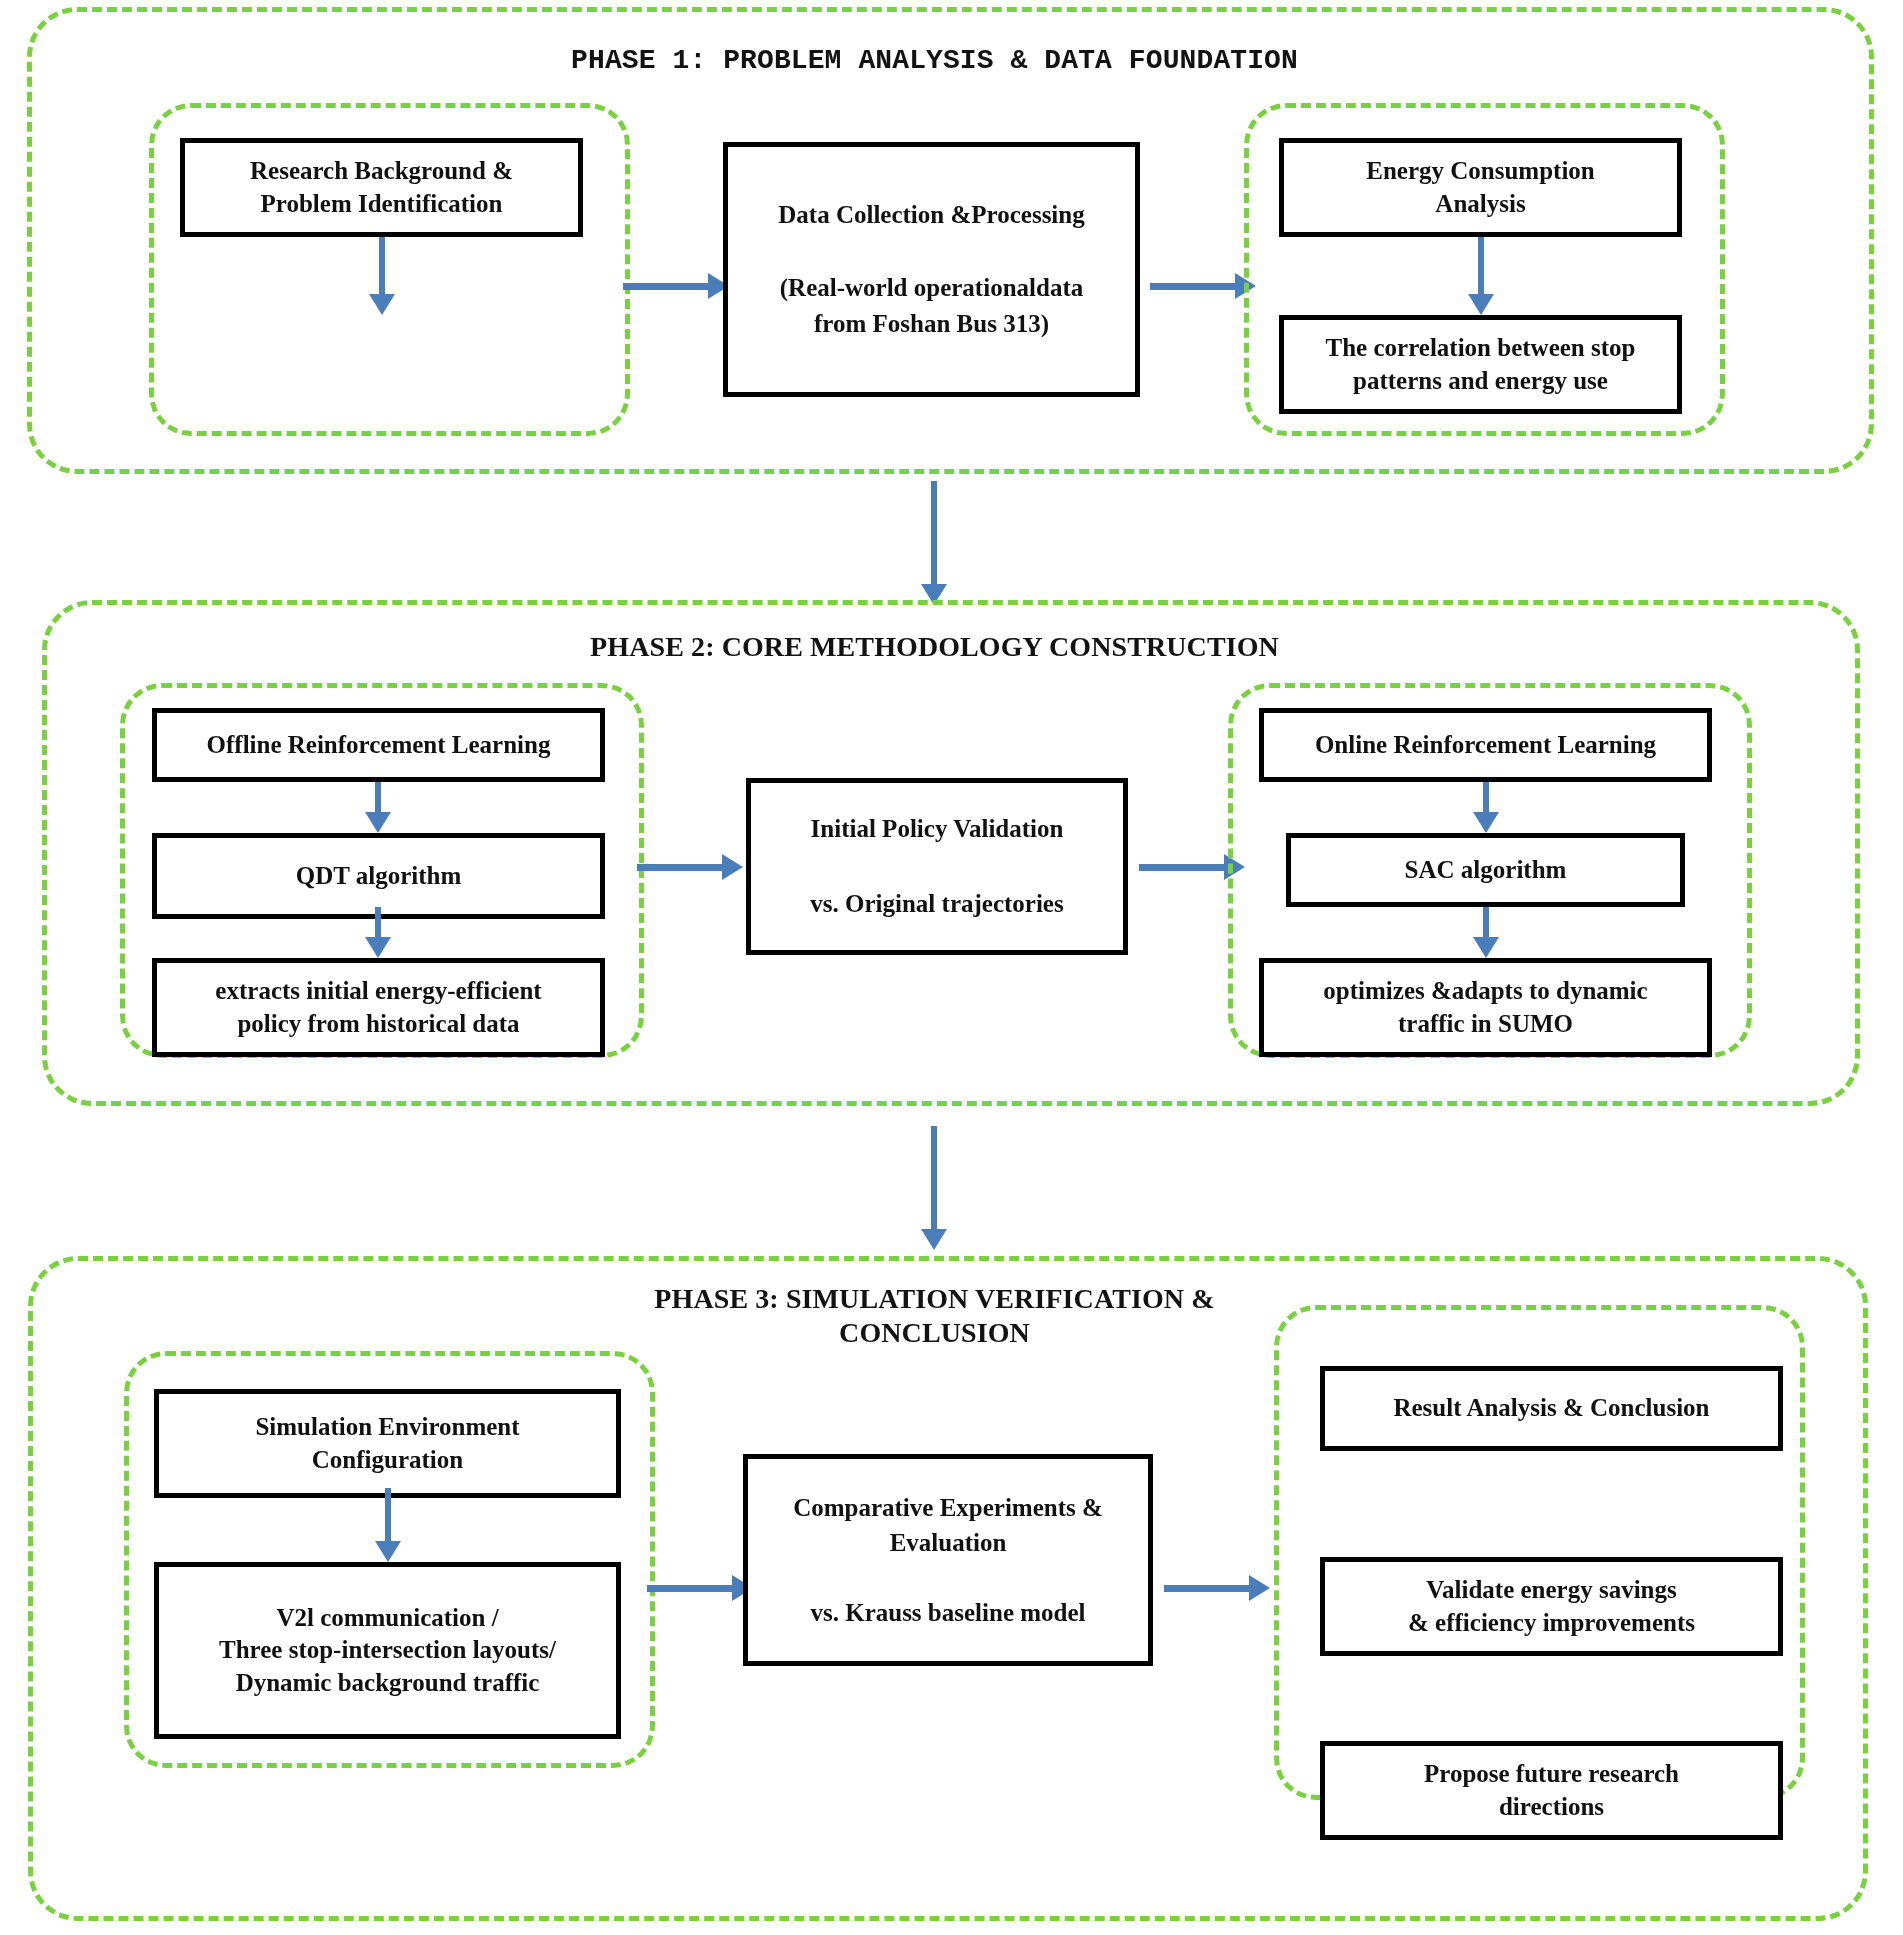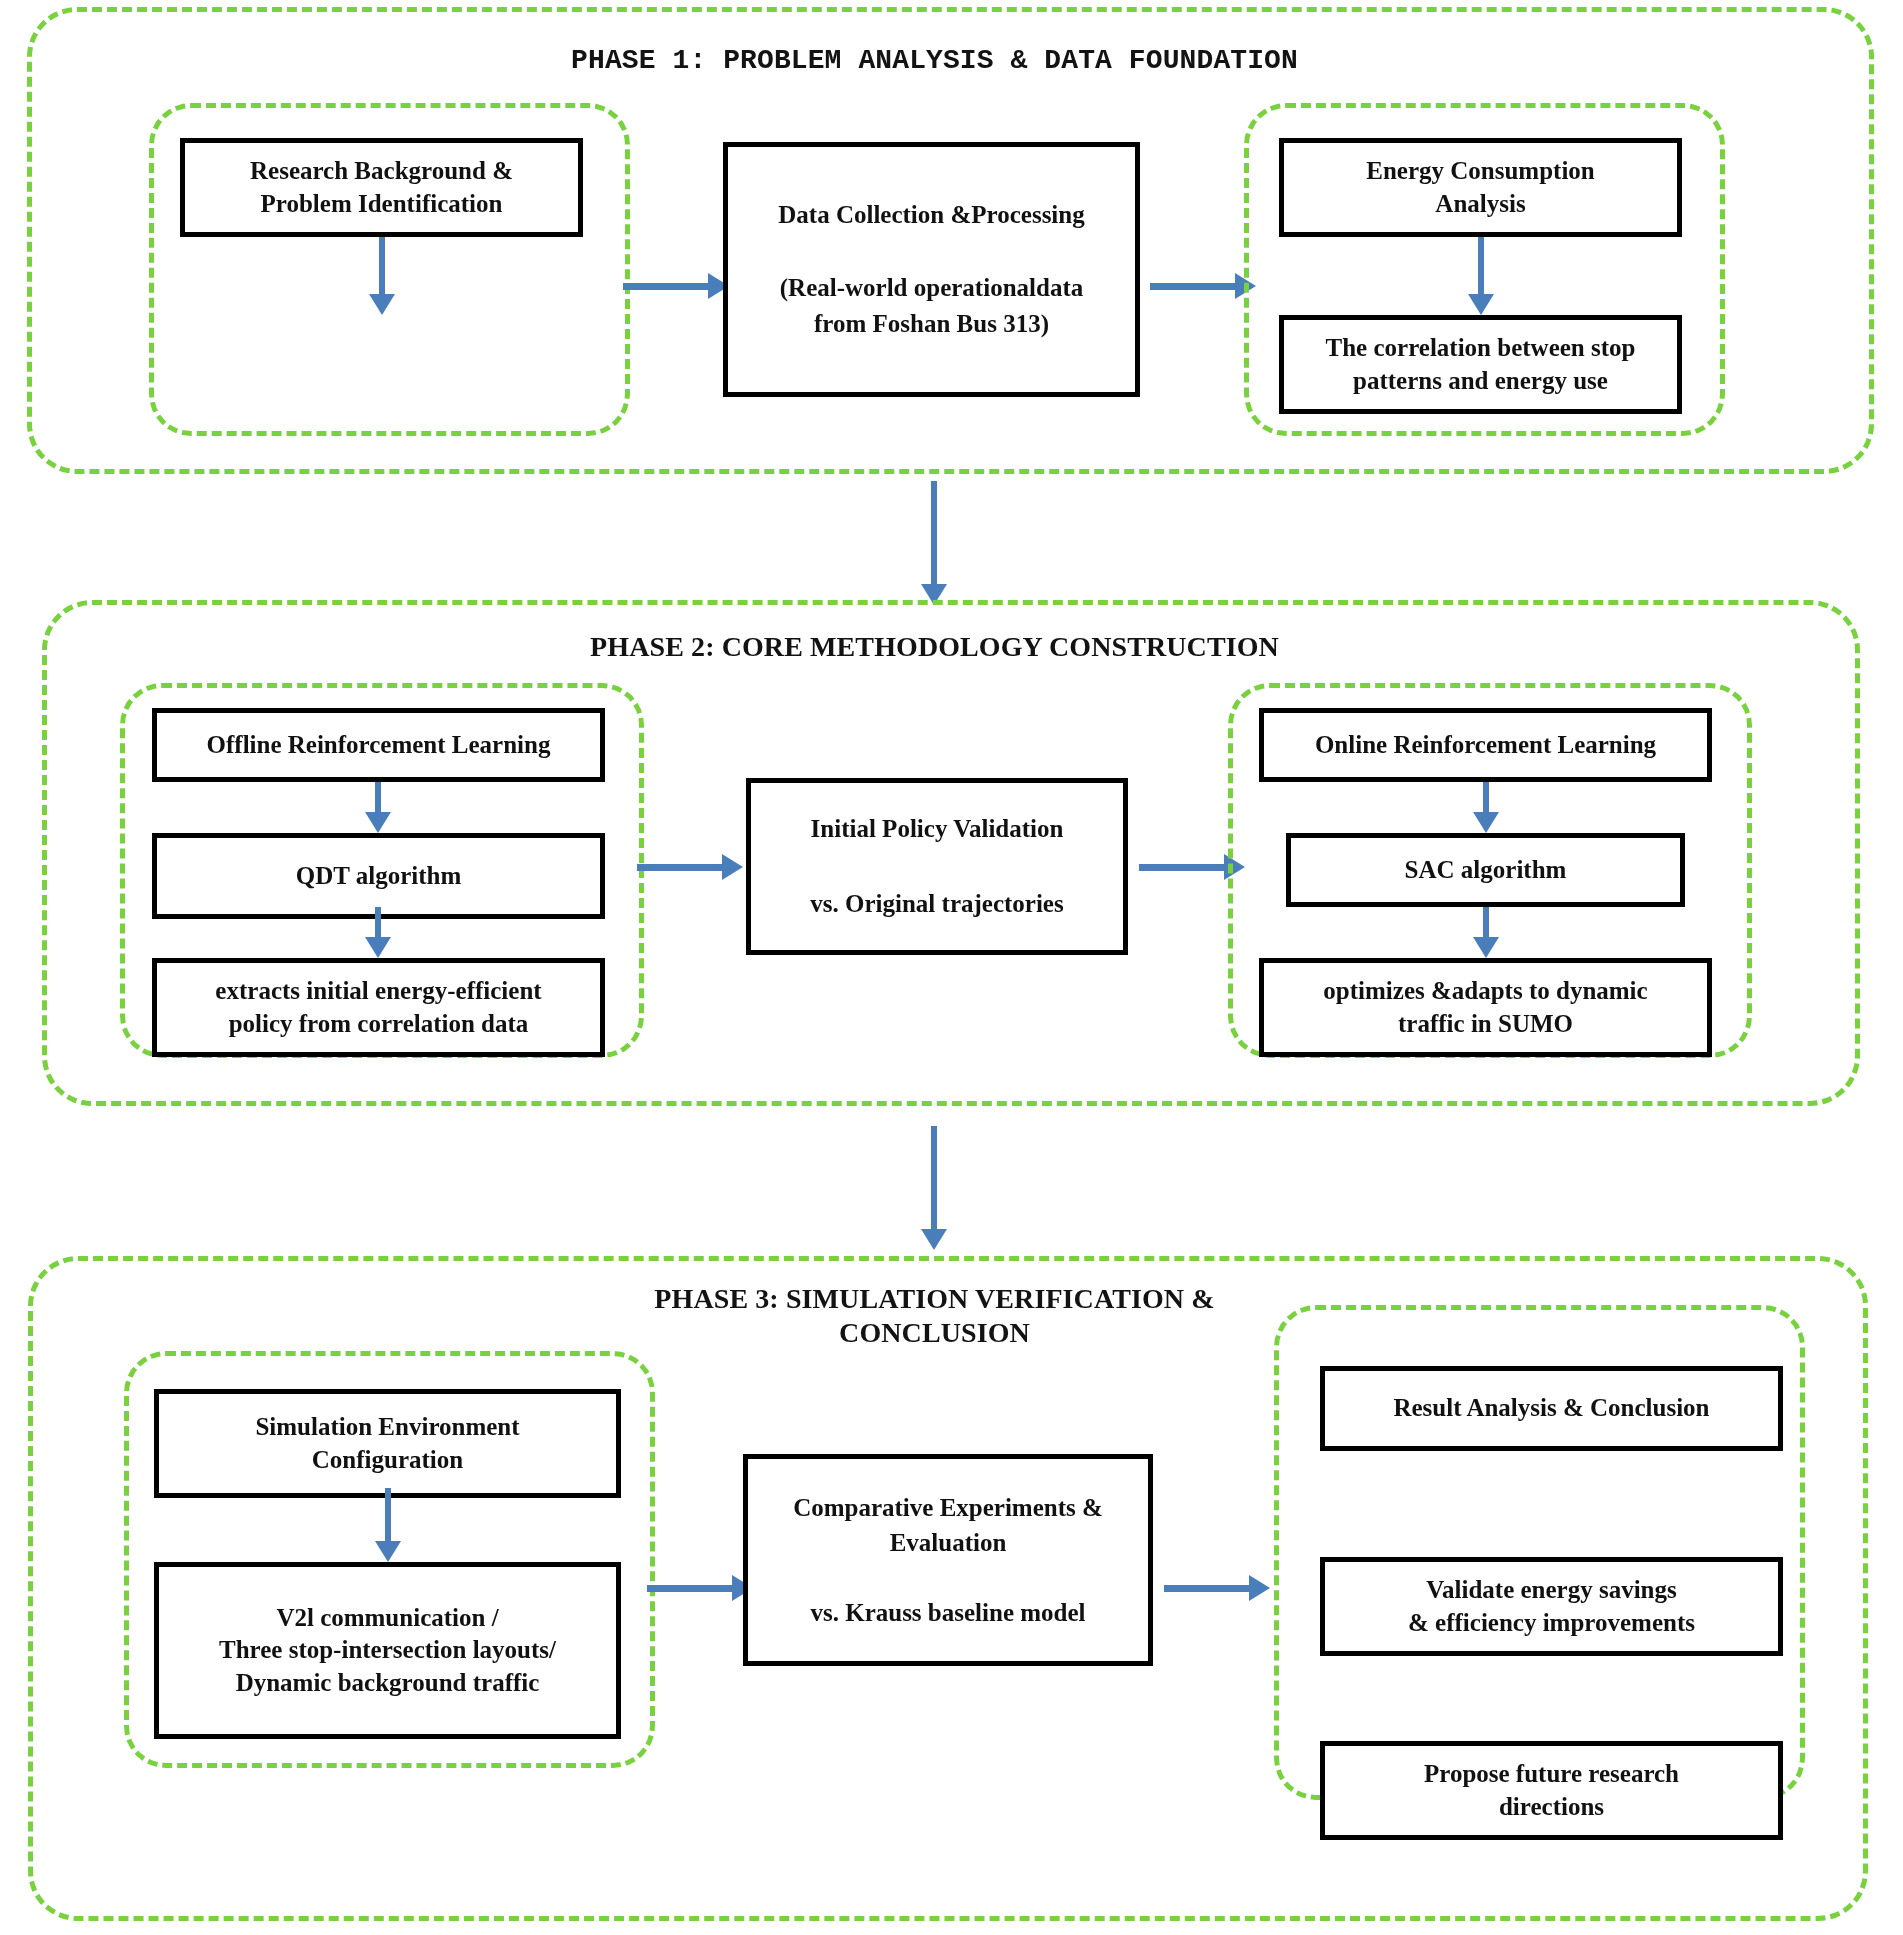--- a/index.html
+++ b/index.html
@@ -182,21 +182,21 @@
   </div>
 
   <div class="node" style="left:152px; top:833px; width:453px; height:86px;">QDT algorithm</div>
 
   <div class="arrow-v" style="left:364px; top:907px; width:28px; height:51px;">
     <div class="shaft" style="height:32px;"></div>
     <div class="head"></div>
   </div>
 
   <div class="node" style="left:152px; top:958px; width:453px; height:99px;">extracts initial energy-efficient
-policy from correlation data</div>
+policy from historical data</div>
 
   <div class="arrow-h" style="left:637px; top:853px; width:106px; height:28px;">
     <div class="shaft" style="width:86px;"></div>
     <div class="head"></div>
   </div>
 
   <div class="node" style="left:746px; top:778px; width:382px; height:177px; line-height:1.50;">Initial Policy Validation
 
 vs.  Original trajectories</div>
 

